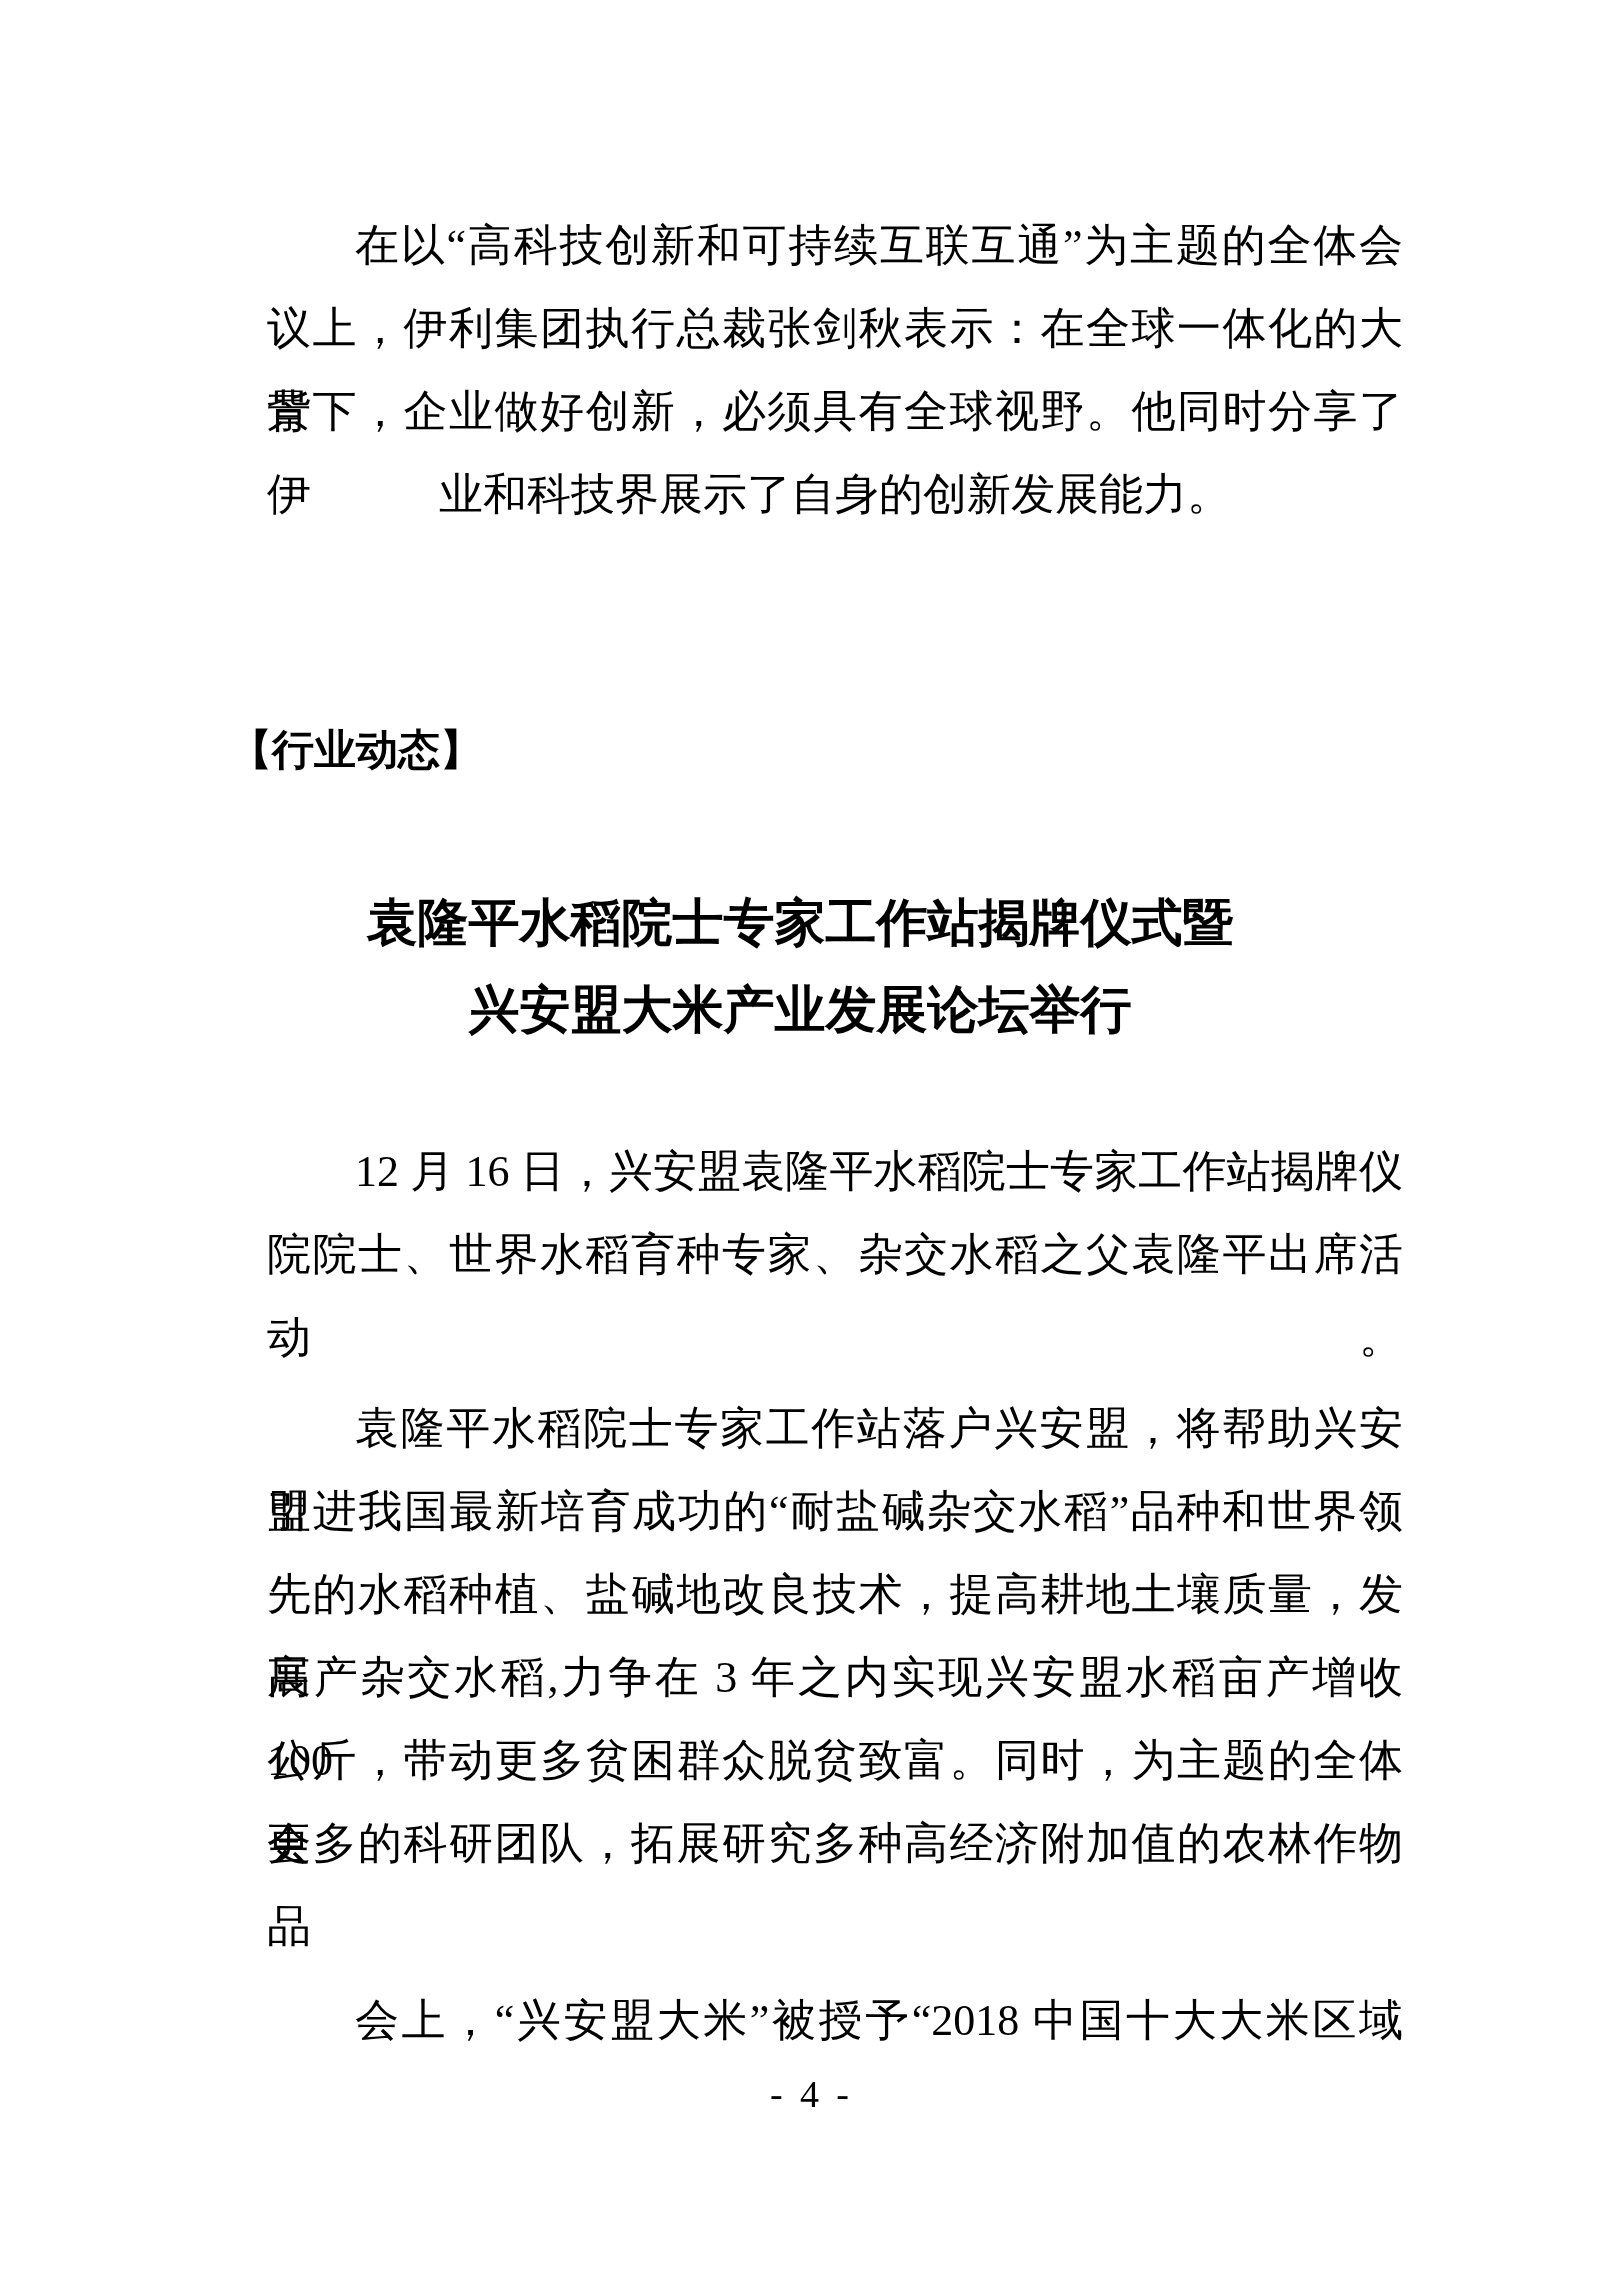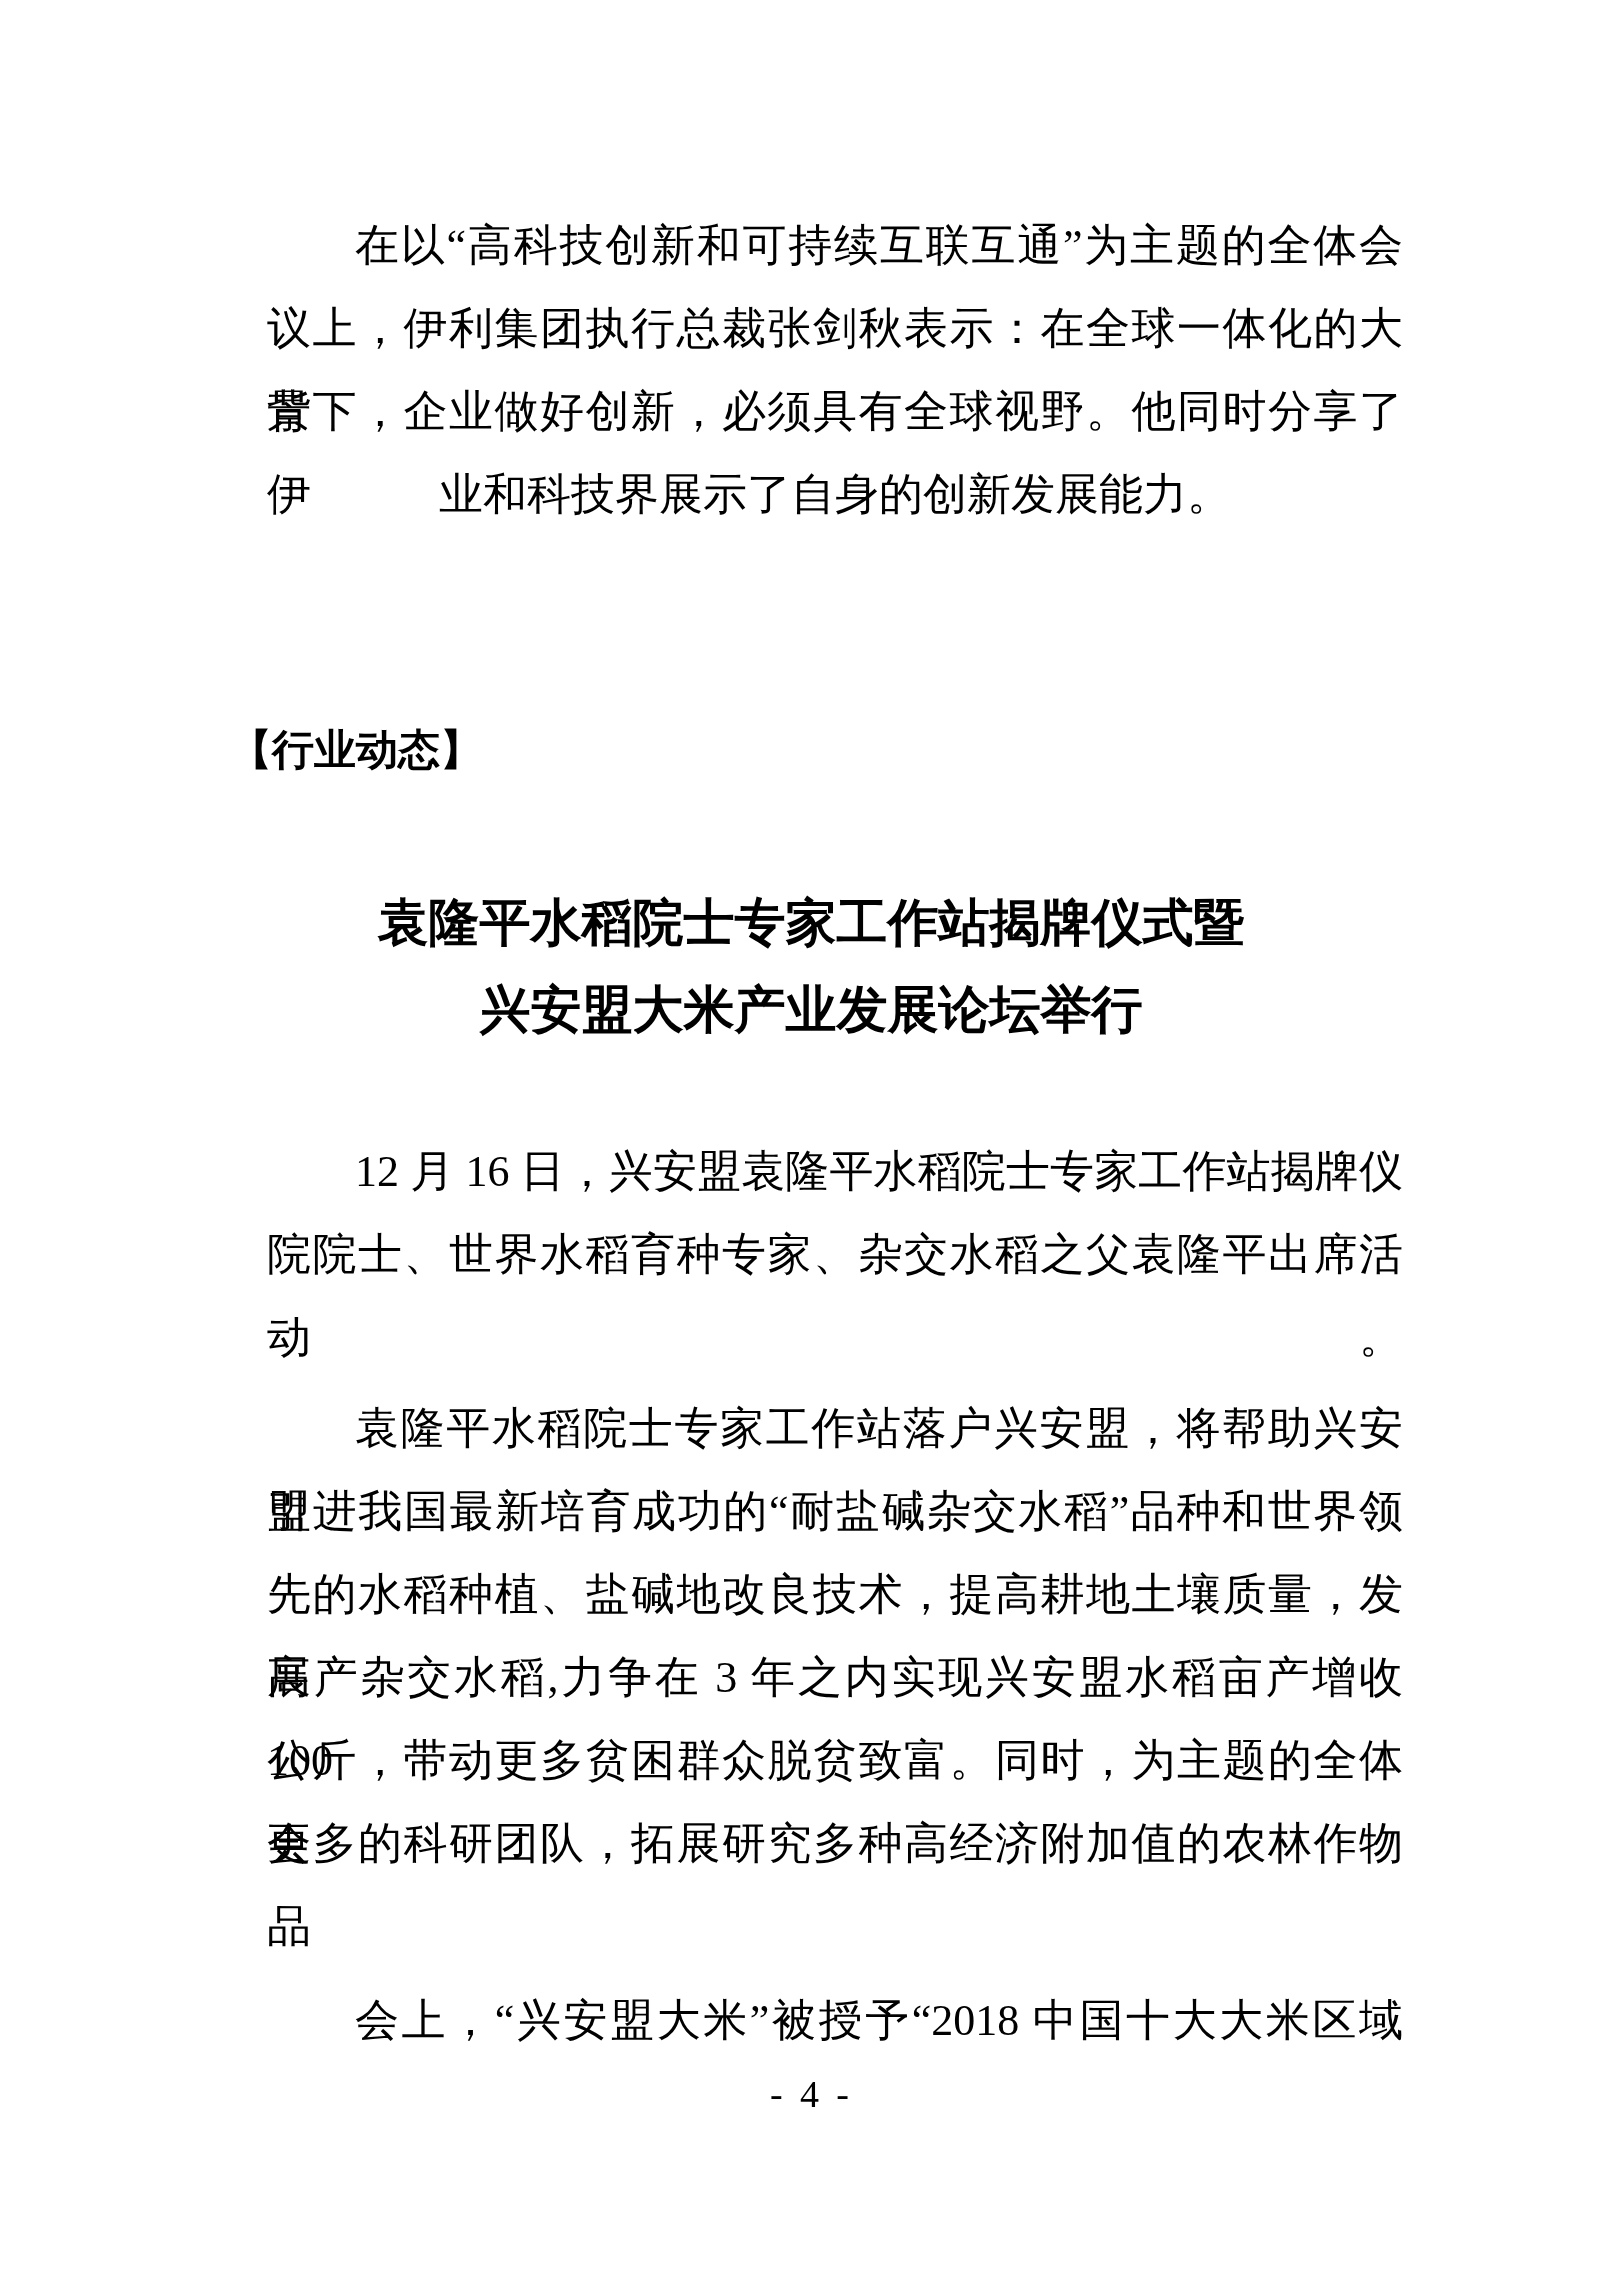--- a/index.html
+++ b/index.html
@@ -46,21 +46,21 @@
     top: 709px;
     height: 82px;
     line-height: 82px;
     font-family: "Liberation Sans", "DejaVu Sans", sans-serif;
     font-weight: bold;
     font-size: 42px;
   }
   
   .article-title {
     position: absolute;
-    left: 243px;
+    left: 232px;
     top: 879px;
     width: 1136px;
     text-align: center;
     font-family: "Liberation Sans", "DejaVu Sans", sans-serif;
     font-weight: bold;
     font-size: 51px;
   }
   .article-title .tline {
     height: 87px;
     line-height: 87px;

